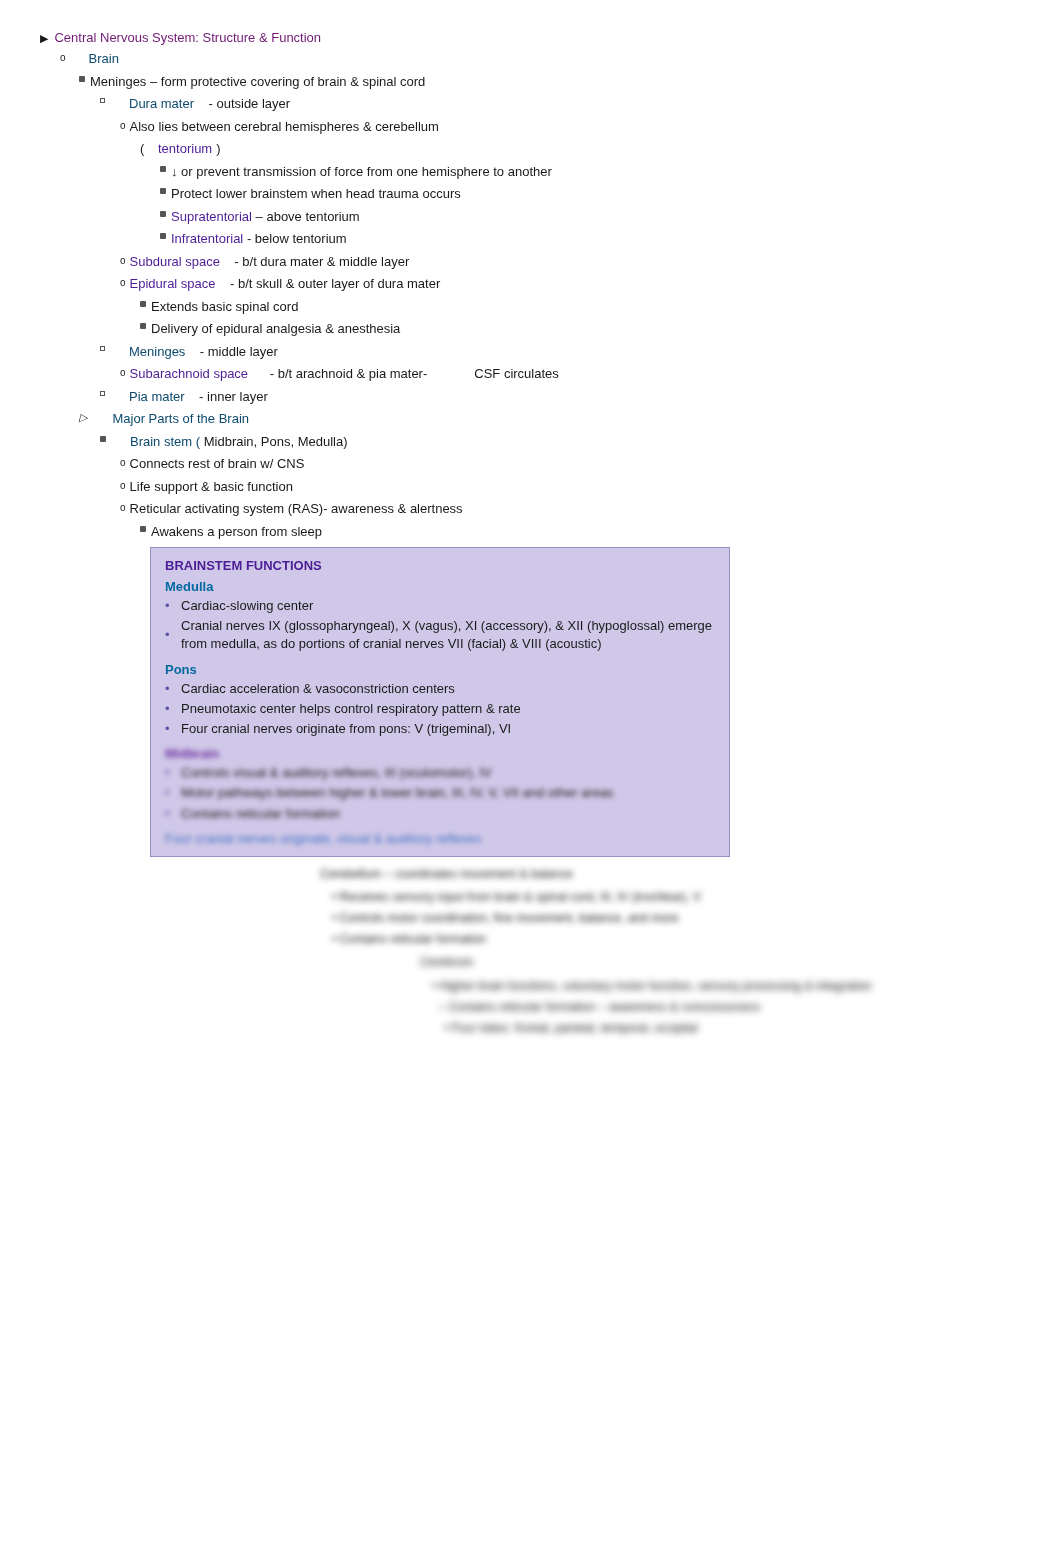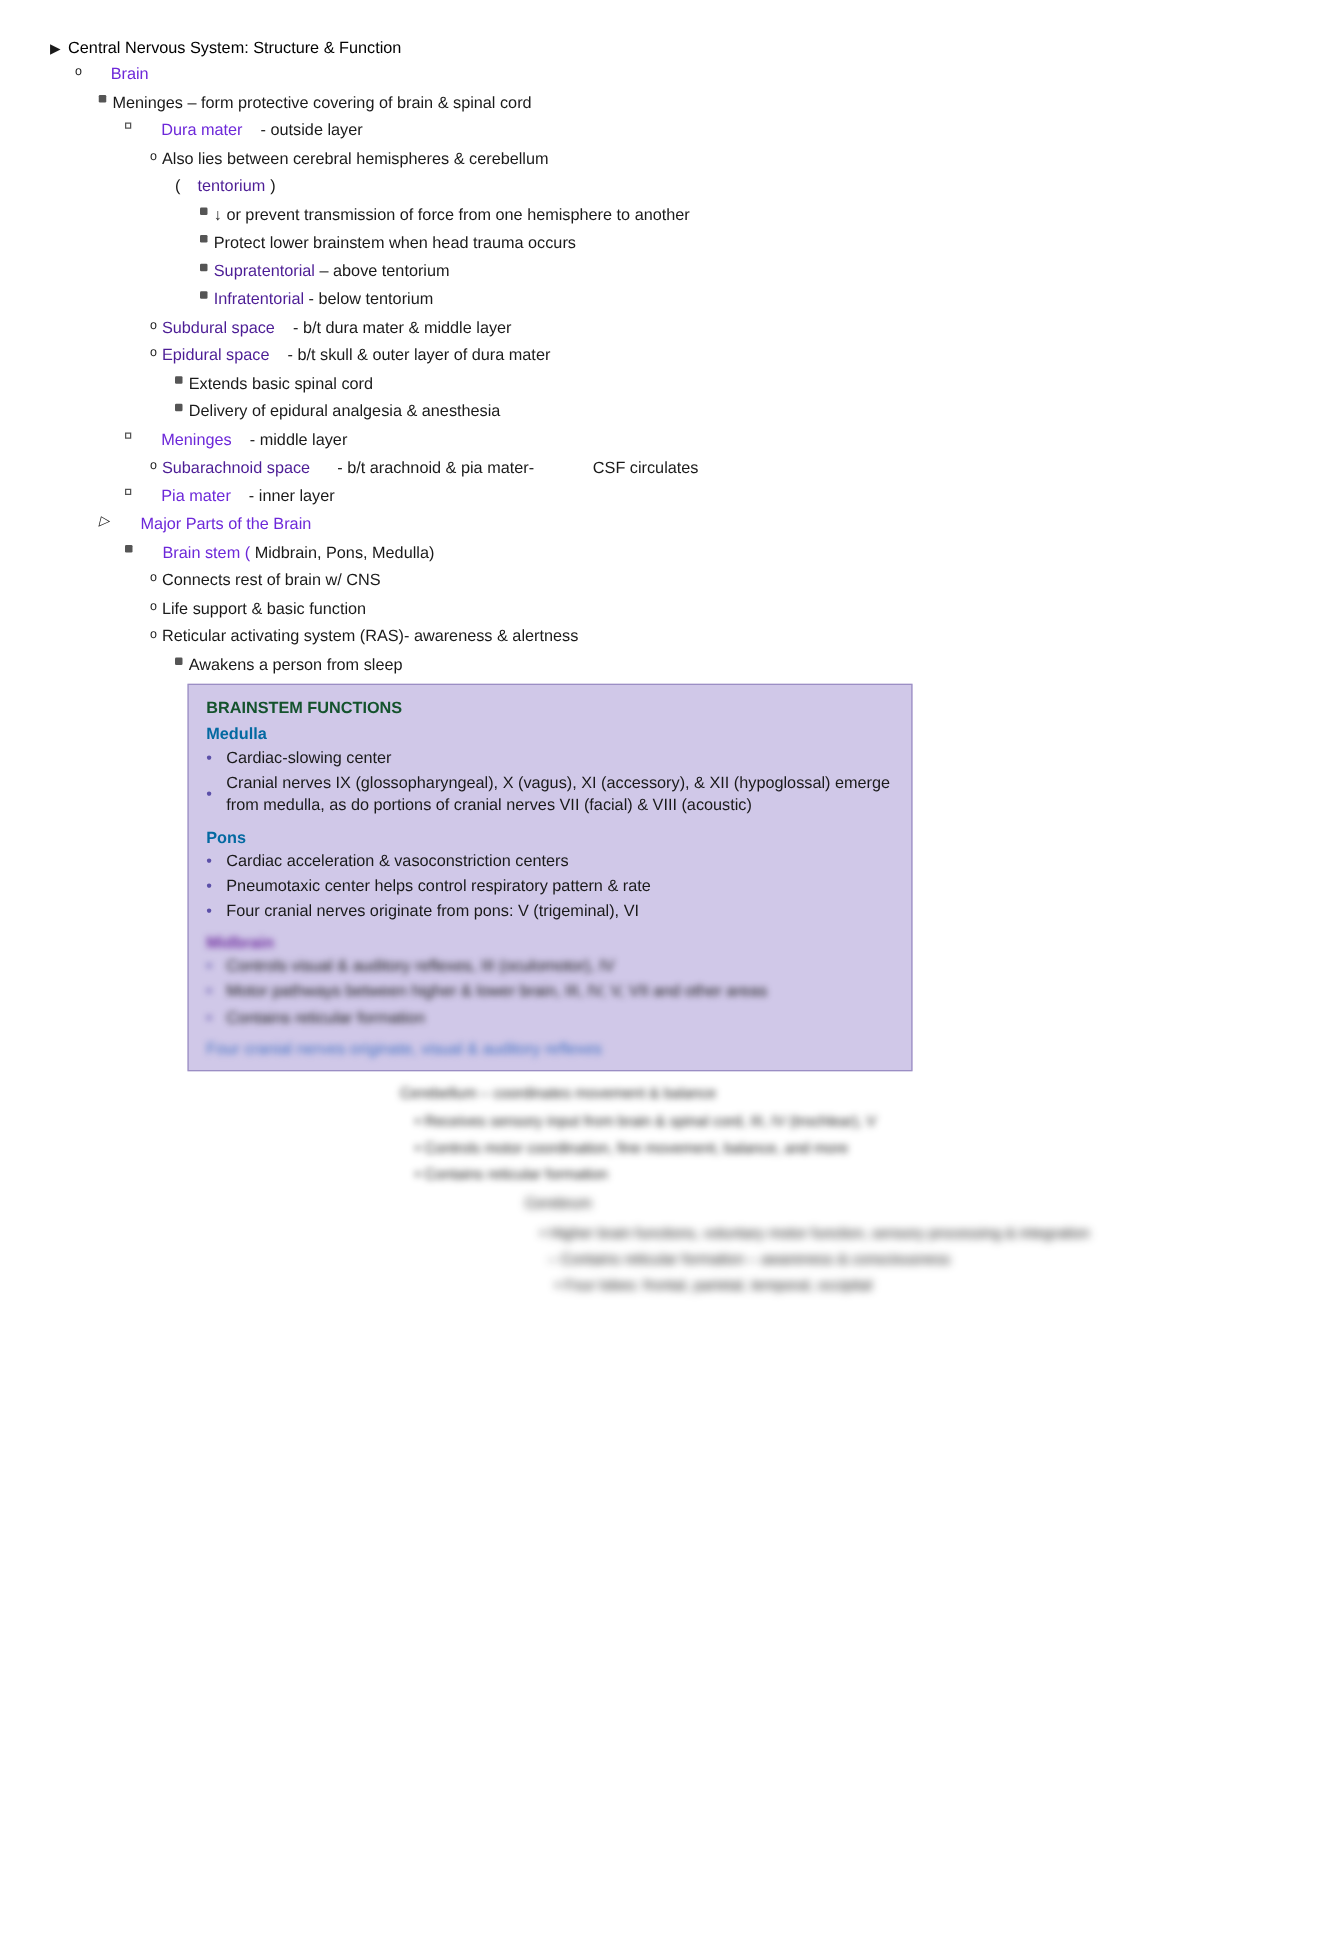--- a/index.html
+++ b/index.html
@@ -34,37 +34,37 @@
 
     .line {
       display: flex;
       align-items: flex-start;
       margin-bottom: 3px;
       line-height: 1.5;
     }
 
     .text { flex: 1; }
 
-    .highlight-blue { color: #6d28d9; padding-left: 19px; }
+    .highlight-blue { color: #0c4a6e; padding-left: 19px; }
     .highlight-pink { color: #4c1d95; }
-    .title-link { color: #000000; }
+    .title-link { color: #701a75; }
 
     .brainstem-box {
       background-color: #d0c8e8;
       border: 1px solid #9b8ec4;
       padding: 10px 14px;
       margin: 6px 0 6px 110px;
       width: 580px;
       font-size: 13px;
     }
 
     .brainstem-header {
       font-weight: bold;
       font-size: 13px;
-      color: #14532d;
+      color: #4c1d95;
       margin-bottom: 6px;
     }
 
     .section-label {
       color: #0369a1;
       font-weight: bold;
       margin-bottom: 3px;
     }
 
     .bullet-list {

